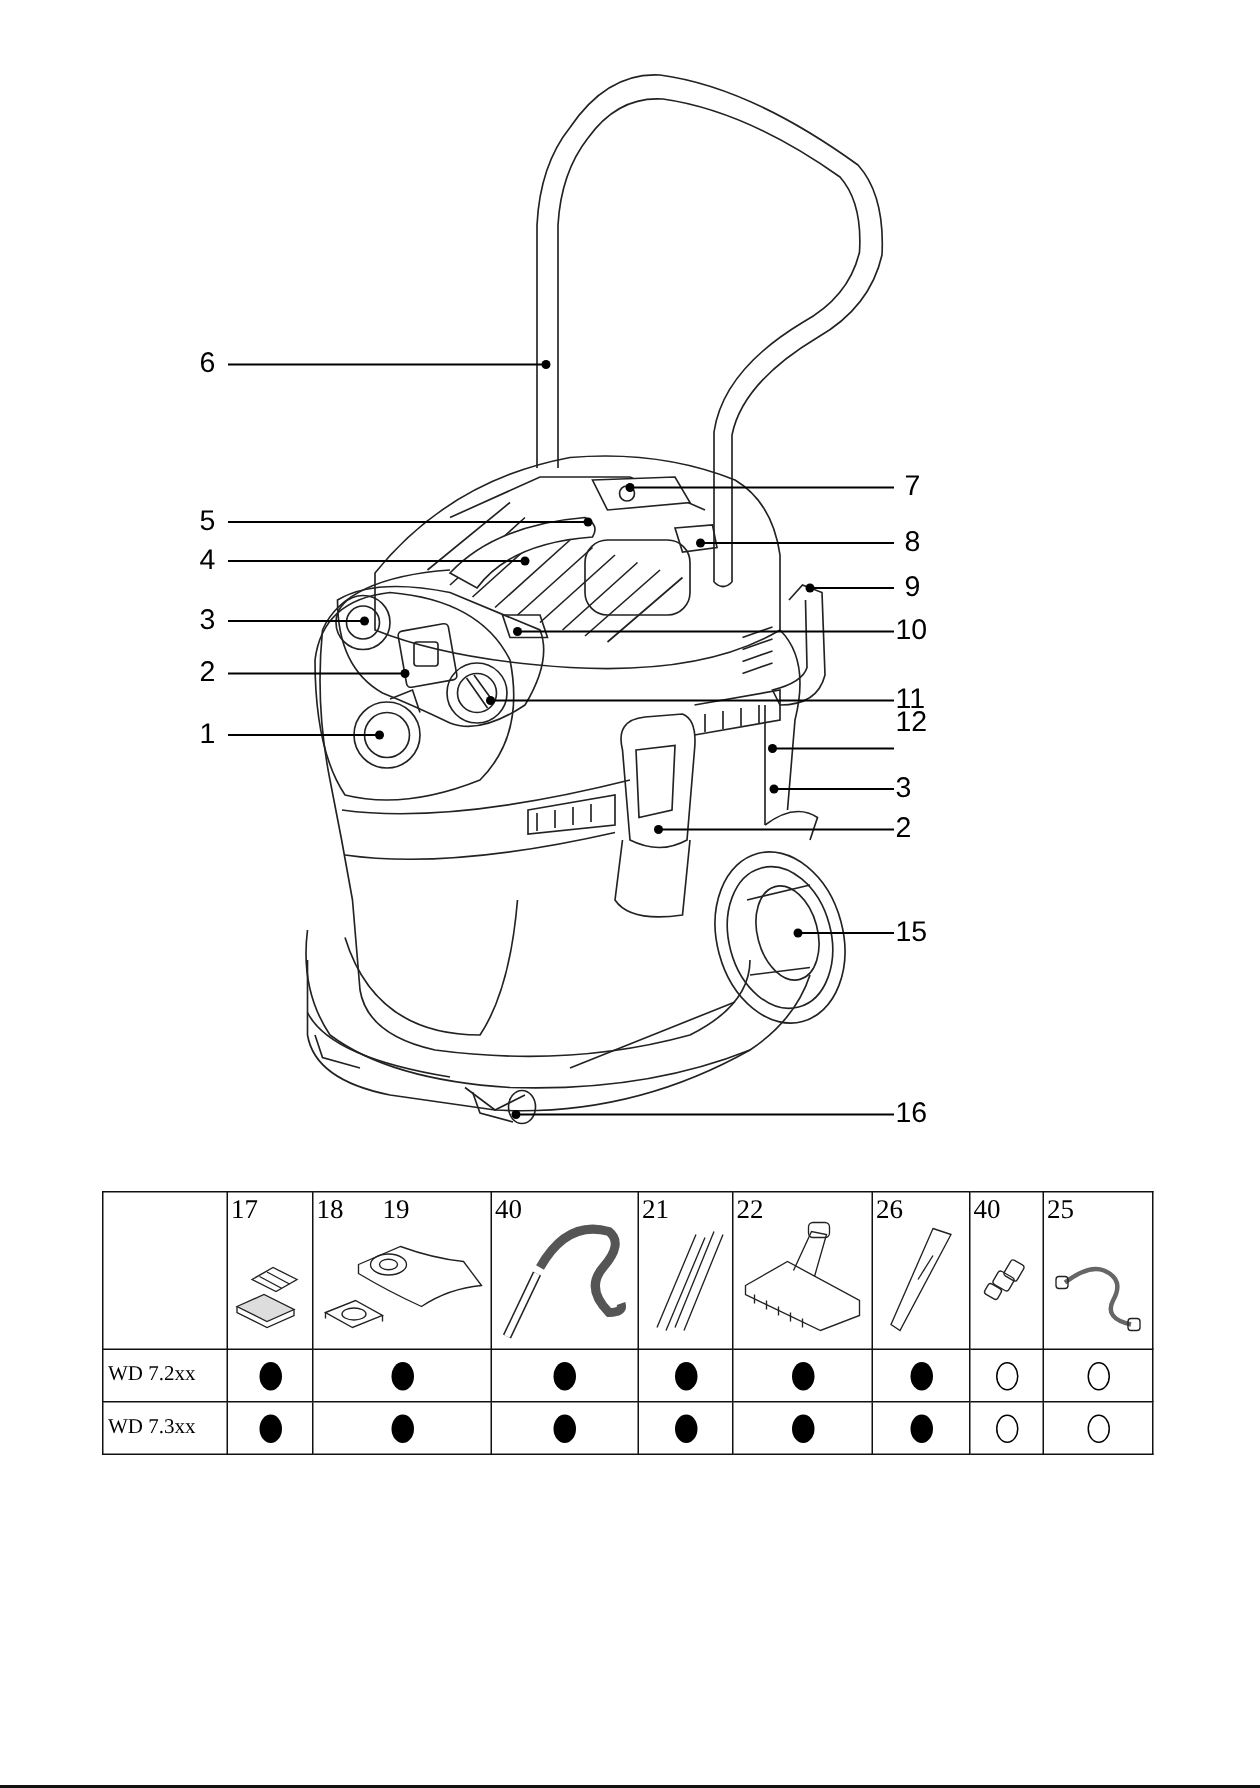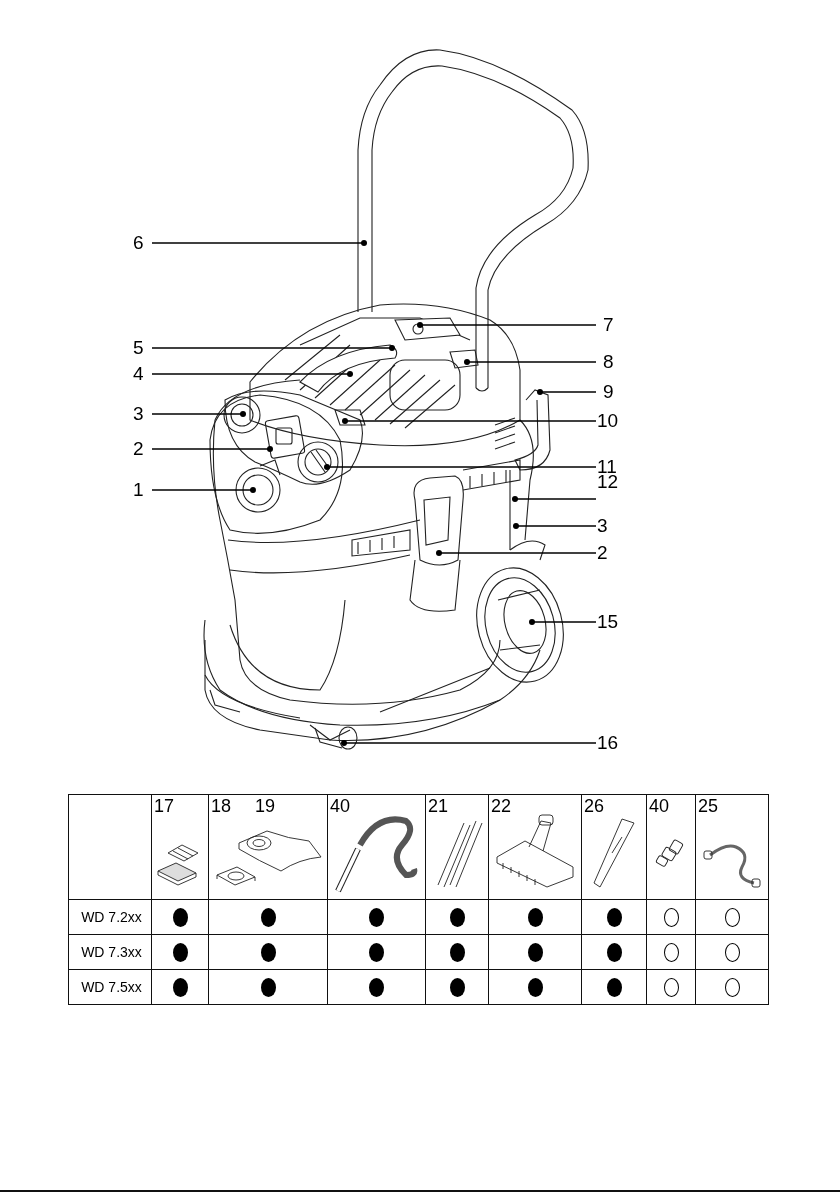--- a/index.html
+++ b/index.html
@@ -1,24 +1,24 @@
 <!DOCTYPE html>
 <html><head>
 <meta charset="utf-8">
 <style>
   html, body { margin: 0; padding: 0; background: #ffffff; }
   body { width: 840px; height: 1192px; position: relative; overflow: hidden;
          font-family: "Liberation Sans", sans-serif; color: #000; }
   #figure { position: absolute; left: 0; top: 0; width: 840px; height: 770px; }
   .callout-label { position: absolute; font-size: 19px; line-height: 20px; }
   #equip-table { position: absolute; left: 68px; top: 794px; border-collapse: collapse; }
-  #equip-table td { border: 1.2px solid #111; padding: 0; vertical-align: top; }
+  #equip-table td { border: 1.2px solid #111; padding: 0; vertical-align: top; font-family: Liberation Serif, serif; }
   .head-cell { height: 104px; position: relative; }
   .head-num { position: absolute; top: 2px; font-size: 18px; line-height: 18px; }
-  .model-cell { font-size: 14px; padding-left: 3px !important; vertical-align: middle !important; height: 34px; text-align: center; }
+  .model-cell { font-size: 14px; padding-left: 3px !important; vertical-align: middle !important; height: 34px; }
   .dot-cell { text-align: center; vertical-align: middle !important; }
   .dot { display: inline-block; width: 15px; height: 19px; border-radius: 50%; box-sizing: border-box; vertical-align: middle; }
   .dot.filled { background: #000; }
   .dot.empty { background: #fff; border: 1px solid #000; }
   .acc-img { position: absolute; left: 0; top: 18px; }
   .bottom-rule { position: absolute; left: 0; bottom: 0; width: 840px; height: 2px; background: #111; }
 </style>
 </head>
 <body>
 
@@ -245,27 +245,16 @@
     <td class="model-cell">WD 7.3xx</td>
     <td class="dot-cell"><span class="dot filled"></span></td>
     <td class="dot-cell"><span class="dot filled"></span></td>
     <td class="dot-cell"><span class="dot filled"></span></td>
     <td class="dot-cell"><span class="dot filled"></span></td>
     <td class="dot-cell"><span class="dot filled"></span></td>
     <td class="dot-cell"><span class="dot filled"></span></td>
     <td class="dot-cell"><span class="dot empty"></span></td>
     <td class="dot-cell"><span class="dot empty"></span></td>
   </tr>
-  <tr>
-    <td class="model-cell">WD 7.5xx</td>
-    <td class="dot-cell"><span class="dot filled"></span></td>
-    <td class="dot-cell"><span class="dot filled"></span></td>
-    <td class="dot-cell"><span class="dot filled"></span></td>
-    <td class="dot-cell"><span class="dot filled"></span></td>
-    <td class="dot-cell"><span class="dot filled"></span></td>
-    <td class="dot-cell"><span class="dot filled"></span></td>
-    <td class="dot-cell"><span class="dot empty"></span></td>
-    <td class="dot-cell"><span class="dot empty"></span></td>
-  </tr>
 </tbody>
   </table>
 
 <div class="bottom-rule"></div>
 
 </body></html>

